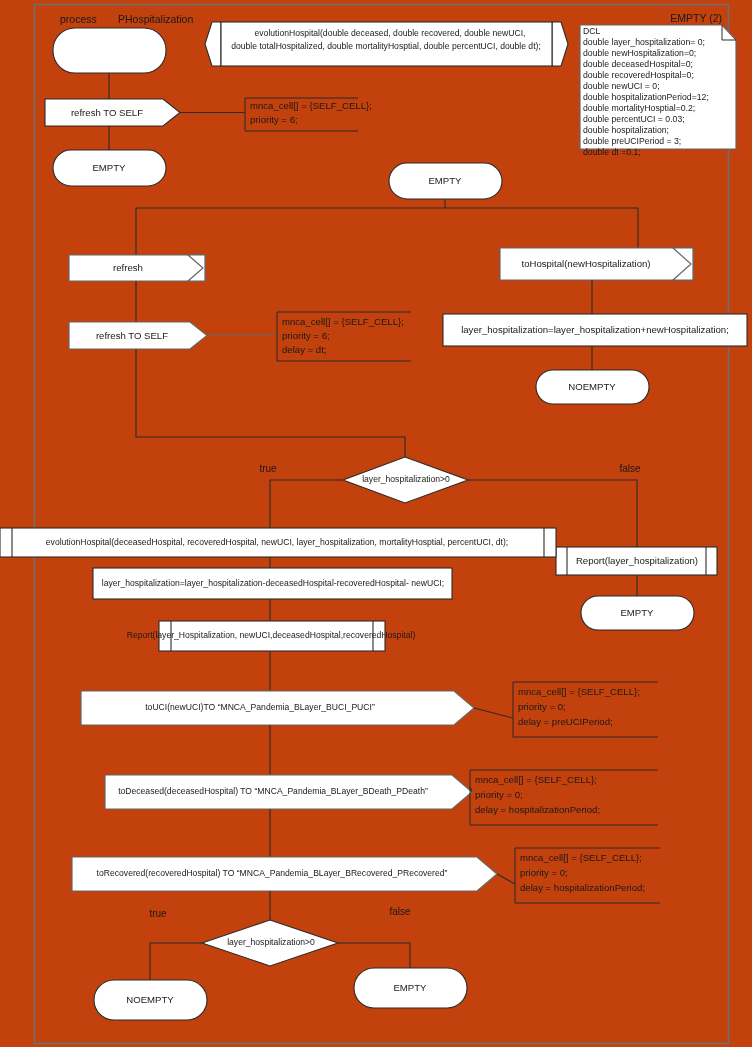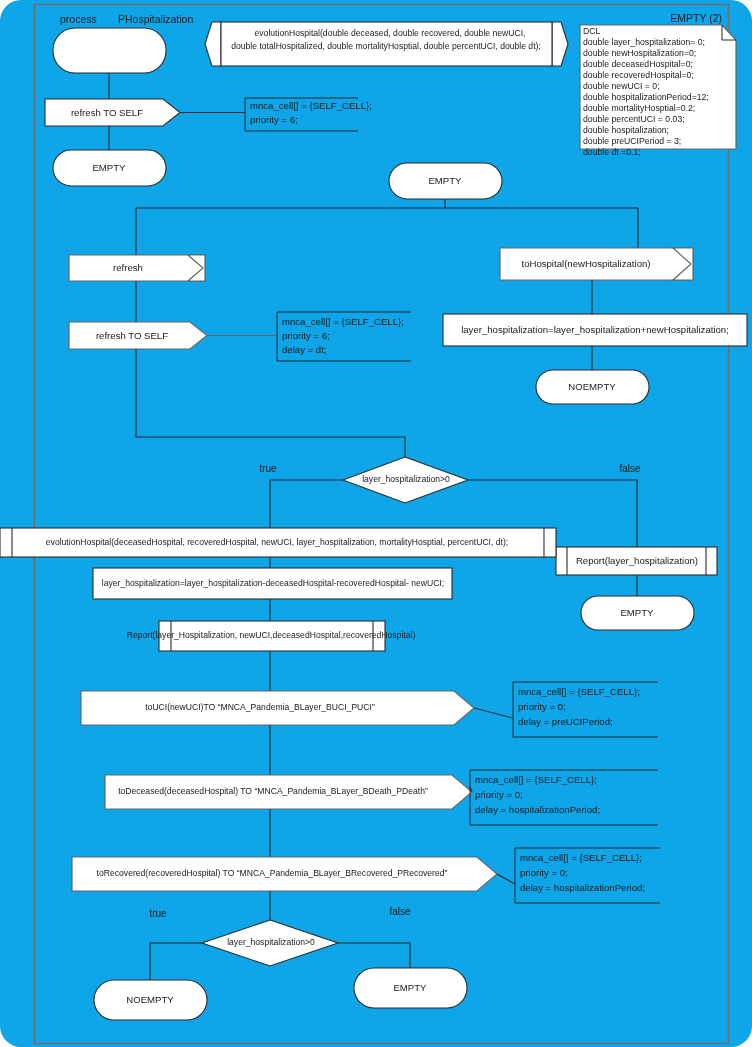--- a/index.html
+++ b/index.html
@@ -9,22 +9,21 @@
     background: #ffffff;
   }
   body {
     font-family: "Liberation Sans", "DejaVu Sans", sans-serif;
   }
   #diagram-root {
     position: relative;
     width: 752px;
     height: 1047px;
     overflow: hidden;
-    background: #0ea5e9;
-    border-radius: 21px;
+    background: #c2410c;
   }
   #diagram-svg {
     position: absolute;
     top: 0;
     left: 0;
     width: 752px;
     height: 1047px;
   }
   .shape-outline {
     fill: #ffffff;

